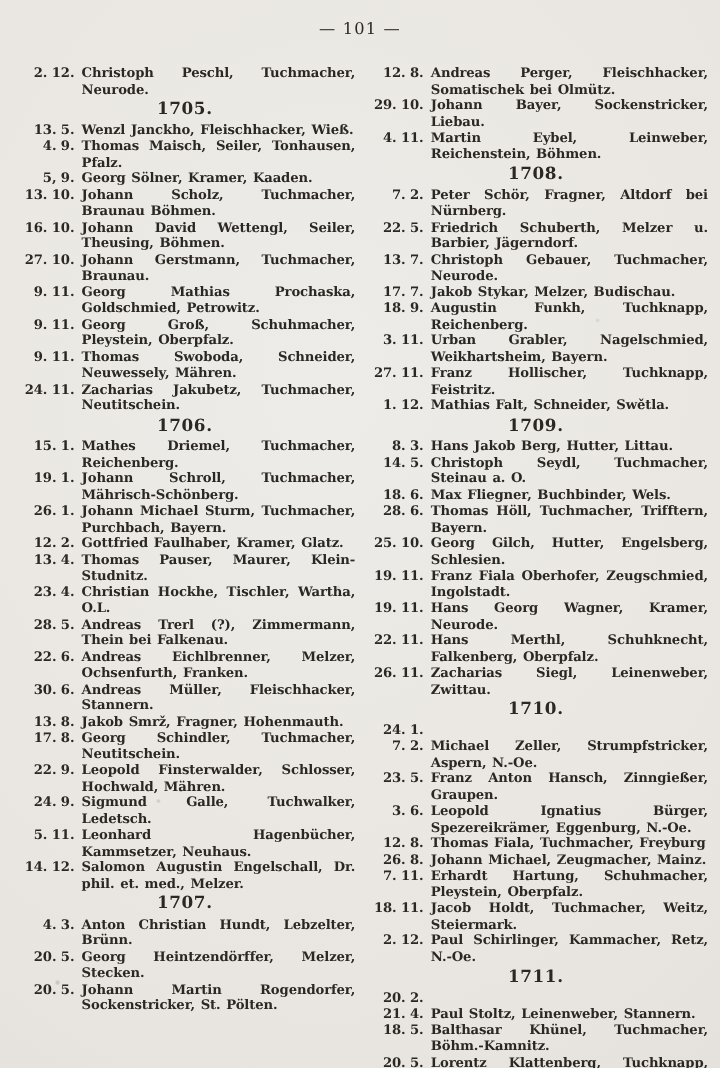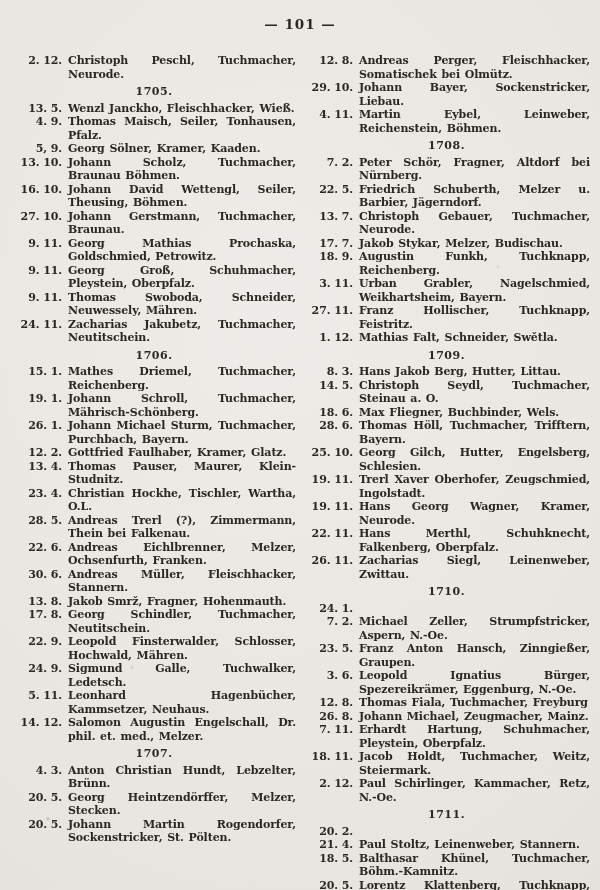--- a/index.html
+++ b/index.html
@@ -23,21 +23,21 @@
     font-family: "DejaVu Serif", serif;
     color: #2b2723;
   }
   .page-number {
     position: absolute;
     top: 16px;
     left: 0;
     width: 100%;
     text-align: center;
     font-size: 13.5px;
-    font-weight: 700;
+    font-weight: 400;
     letter-spacing: 1px;
   }
   .col {
     position: absolute;
     top: 54px;
   }
   .col-left  { left: 12px;  width: 284px; }
   .col-right { left: 303px; width: 287px; }
   .entry {
     display: flex;
@@ -53,21 +53,21 @@
     white-space: nowrap;
   }
   .entry .body {
     flex: 1;
     text-align: justify;
     text-align-last: left;
     word-spacing: 1px;
   }
   .year {
     text-align: center;
-    font-size: 11px;
+    font-size: 14px;
     line-height: 13.5px;
     font-weight: 700;
     margin: 4px 0 3px 0;
     letter-spacing: 0.5px;
   }
 </style>
 </head>
 <body>
 
 <div class="page">
@@ -255,21 +255,21 @@
       <div class="entry">
         <span class="date">28. 6.</span>
         <span class="body">Thomas Höll, Tuchmacher, Trifftern, Bayern.</span>
       </div>
       <div class="entry">
         <span class="date">25. 10.</span>
         <span class="body">Georg Gilch, Hutter, Engelsberg, Schlesien.</span>
       </div>
       <div class="entry">
         <span class="date">19. 11.</span>
-        <span class="body">Trerl Xaver Oberhofer, Zeugschmied, Ingolstadt.</span>
+        <span class="body">Franz Fiala Oberhofer, Zeugschmied, Ingolstadt.</span>
       </div>
       <div class="entry">
         <span class="date">19. 11.</span>
         <span class="body">Hans Georg Wagner, Kramer, Neurode.</span>
       </div>
       <div class="entry">
         <span class="date">22. 11.</span>
         <span class="body">Hans Merthl, Schuhknecht, Falkenberg, Oberpfalz.</span>
       </div>
       <div class="entry">

